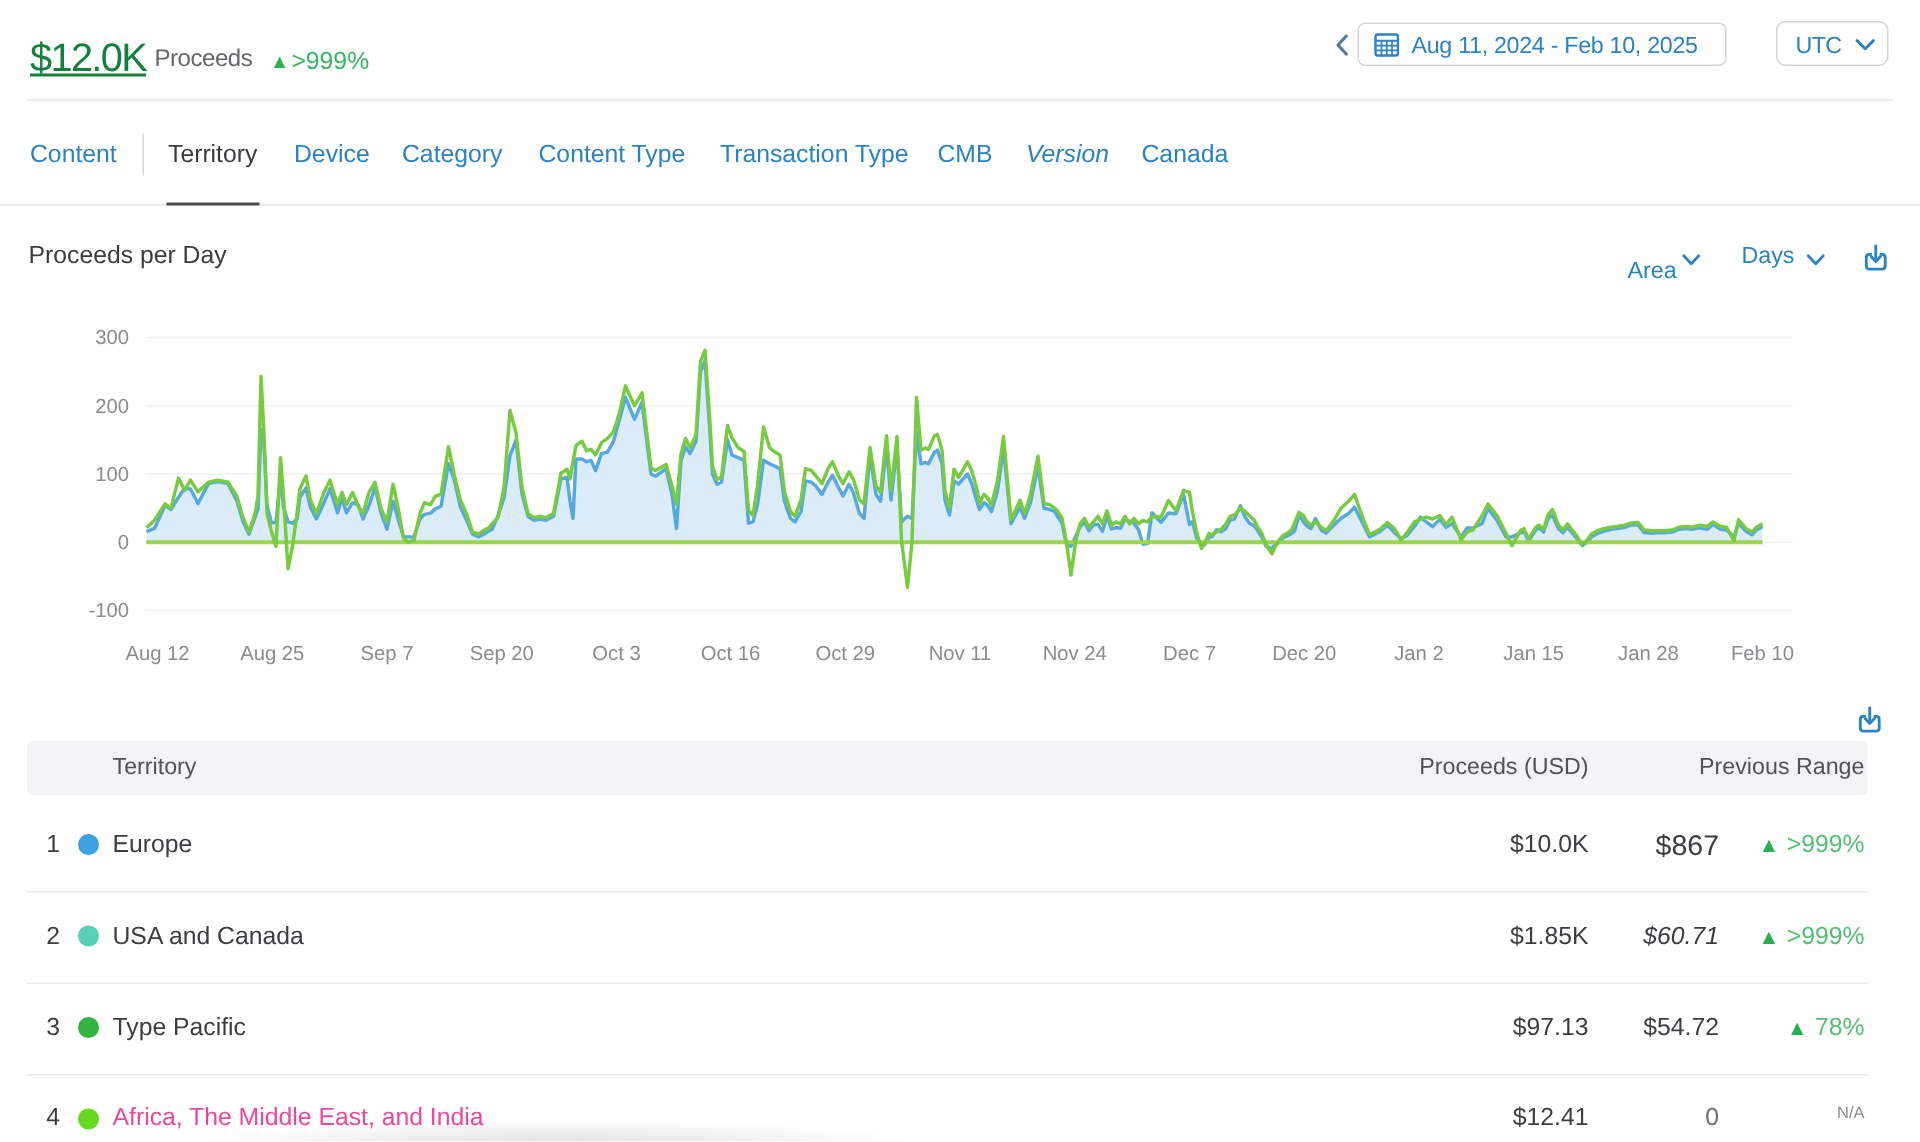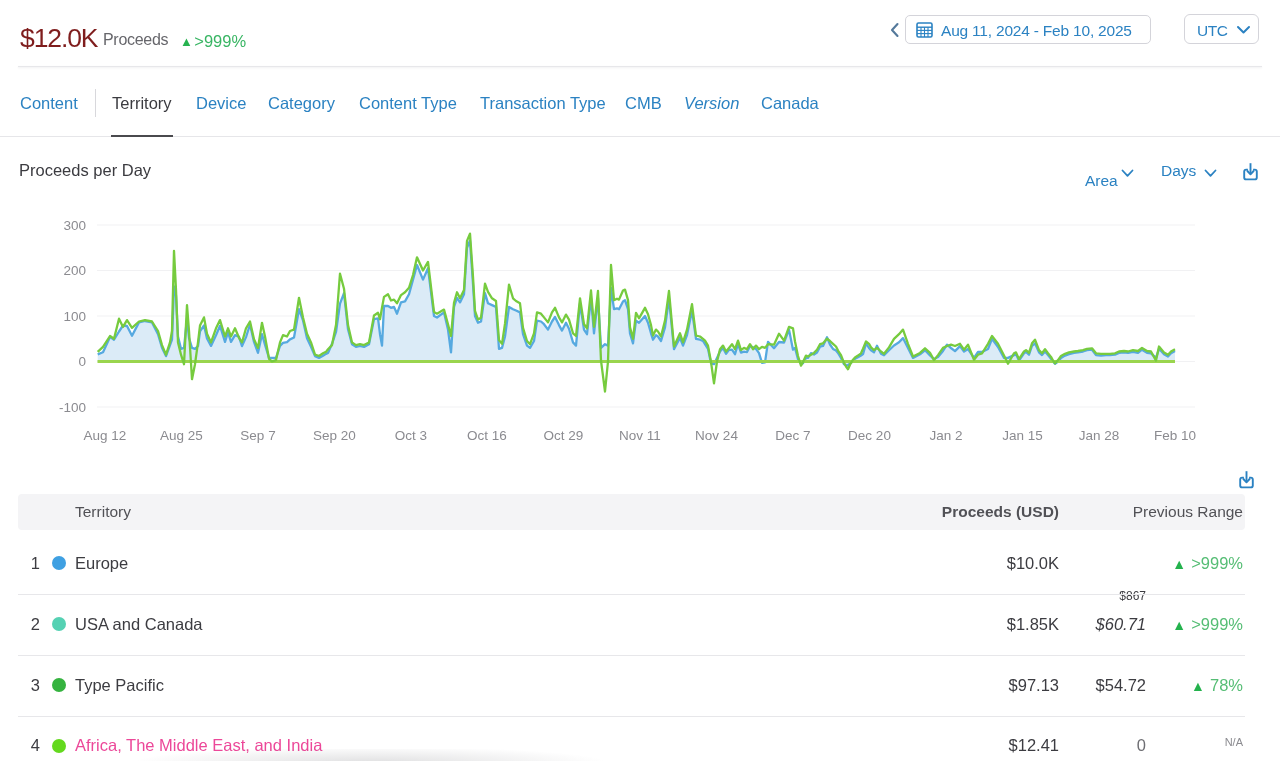--- a/index.html
+++ b/index.html
@@ -2,21 +2,21 @@
 <html><head><meta charset="utf-8">
 <style>
 * { margin:0; padding:0; box-sizing:border-box; }
 html,body { width:1280px; height:761px; background:#fff; font-family:"Liberation Sans", sans-serif; overflow:hidden; position:relative; }
 .abs { position:absolute; }
 .blue { color:#2b82c2; }
 svg text { font-family:"Liberation Sans", sans-serif; }
 </style></head>
 <body>
 
-<div class="abs" style="left:20px; top:23px; font-size:26.5px; letter-spacing:-1.1px; color:#7f1d1d;">$12.0K</div>
+<div class="abs" style="left:20px; top:23px; font-size:26.5px; letter-spacing:-1.1px; color:#15803d;text-decoration:underline;">$12.0K</div>
 <div class="abs" style="left:103px; top:31px; font-size:16px; letter-spacing:-0.3px; color:#66666b;">Proceeds</div>
 <div class="abs" style="left:180px; top:32px; font-size:13px; color:#27b350;">▲<span style="font-size:16.5px; vertical-align:-1px; color:#38b563;"> &gt;999%</span></div>
 
 <svg class="abs" style="left:889px; top:22px;" width="12" height="16" viewBox="0 0 12 16">
     <polyline points="8.5,2 3,8 8.5,14" fill="none" stroke="#54799b" stroke-width="2.1" stroke-linecap="round" stroke-linejoin="round"></polyline>
   </svg>
 
 <div class="abs" style="left:905px; top:15px; width:246px; height:29px; border:1px solid #d4d4da; border-radius:5px;"></div>
 <svg class="abs" style="left:916px; top:21px;" width="17" height="17" viewBox="0 0 17 17">
   <rect x="1" y="2" width="15" height="14" rx="1.5" fill="none" stroke="#2b82c2" stroke-width="1.6"></rect>
@@ -106,28 +106,28 @@
 </svg>
 
 <svg class="abs" style="left:1238px; top:470px;" width="17" height="19" viewBox="0 0 17 19">
   <path d="M5.9,7.6 L4.2,7.6 Q2.2,7.6 2.2,9.6 L2.2,15.4 Q2.2,17.4 4.2,17.4 L12.8,17.4 Q14.8,17.4 14.8,15.4 L14.8,9.6 Q14.8,7.6 12.8,7.6 L11.1,7.6" fill="none" stroke="#2b82c2" stroke-width="1.9"></path>
   <line x1="8.5" y1="1.2" x2="8.5" y2="11.6" stroke="#2b82c2" stroke-width="1.9"></line>
   <polyline points="5.4,9 8.5,12.3 11.6,9" fill="none" stroke="#2b82c2" stroke-width="1.9" stroke-linejoin="round" stroke-linecap="round"></polyline>
 </svg>
 
 <div class="abs" style="left:18px; top:494px; width:1227px; height:36px; background:#f4f4f6; border-radius:4px;"></div>
 <div class="abs" style="left:75px; top:503px; font-size:15.5px; color:#515156;">Territory</div>
-<div class="abs" style="left:059px; top:503px; width:1000px; text-align:right; font-size:15.5px; color:#515156;font-weight:bold;">Proceeds (USD)</div>
+<div class="abs" style="left:059px; top:503px; width:1000px; text-align:right; font-size:15.5px; color:#515156;">Proceeds (USD)</div>
 <div class="abs" style="left:243px; top:503px; width:1000px; text-align:right; font-size:15.5px; color:#515156;">Previous Range</div>
 
 <div class="abs" style="left:0px; top:553.5px; width:40px; text-align:right; font-size:16.5px; color:#3c3c41;">1</div>
 <div class="abs" style="left:52px; top:556px; width:14px; height:14px; border-radius:50%; background:#3fa0e2;"></div>
 <div class="abs" style="left:75px; top:553.5px; font-size:16.5px; color:#3c3c41;">Europe</div>
 <div class="abs" style="left:59px; top:553.5px; width:1000px; text-align:right; font-size:16.5px; color:#3c3c41;">$10.0K</div>
-<div class="abs" style="left:146px; top:553.5px; width:1000px; text-align:right; font-size:12px; color:#3c3c41;margin-top:35px;">$867</div>
+<div class="abs" style="left:146px; top:553.5px; width:1000px; text-align:right; font-size:19px; color:#3c3c41;">$867</div>
 <div class="abs" style="left:243px; top:553.5px; width:1000px; text-align:right; font-size:16.5px; color:#55bd74;"><span style="font-size:14px; color:#24b24d;">▲</span><span style="display:inline-block; width:5px;"></span>&gt;999%</div>
 <div class="abs" style="left:0px; top:614.5px; width:40px; text-align:right; font-size:16.5px; color:#3c3c41;">2</div>
 <div class="abs" style="left:52px; top:617px; width:14px; height:14px; border-radius:50%; background:#55d1b3;"></div>
 <div class="abs" style="left:75px; top:614.5px; font-size:16.5px; color:#3c3c41;">USA and Canada</div>
 <div class="abs" style="left:59px; top:614.5px; width:1000px; text-align:right; font-size:16.5px; color:#3c3c41;">$1.85K</div>
 <div class="abs" style="left:146px; top:614.5px; width:1000px; text-align:right; font-size:16.5px; color:#3c3c41;font-style:italic;">$60.71</div>
 <div class="abs" style="left:243px; top:614.5px; width:1000px; text-align:right; font-size:16.5px; color:#55bd74;"><span style="font-size:14px; color:#24b24d;">▲</span><span style="display:inline-block; width:5px;"></span>&gt;999%</div>
 <div class="abs" style="left:0px; top:675.5px; width:40px; text-align:right; font-size:16.5px; color:#3c3c41;">3</div>
 <div class="abs" style="left:52px; top:678px; width:14px; height:14px; border-radius:50%; background:#35b33f;"></div>
 <div class="abs" style="left:75px; top:675.5px; font-size:16.5px; color:#3c3c41;">Type Pacific</div>

